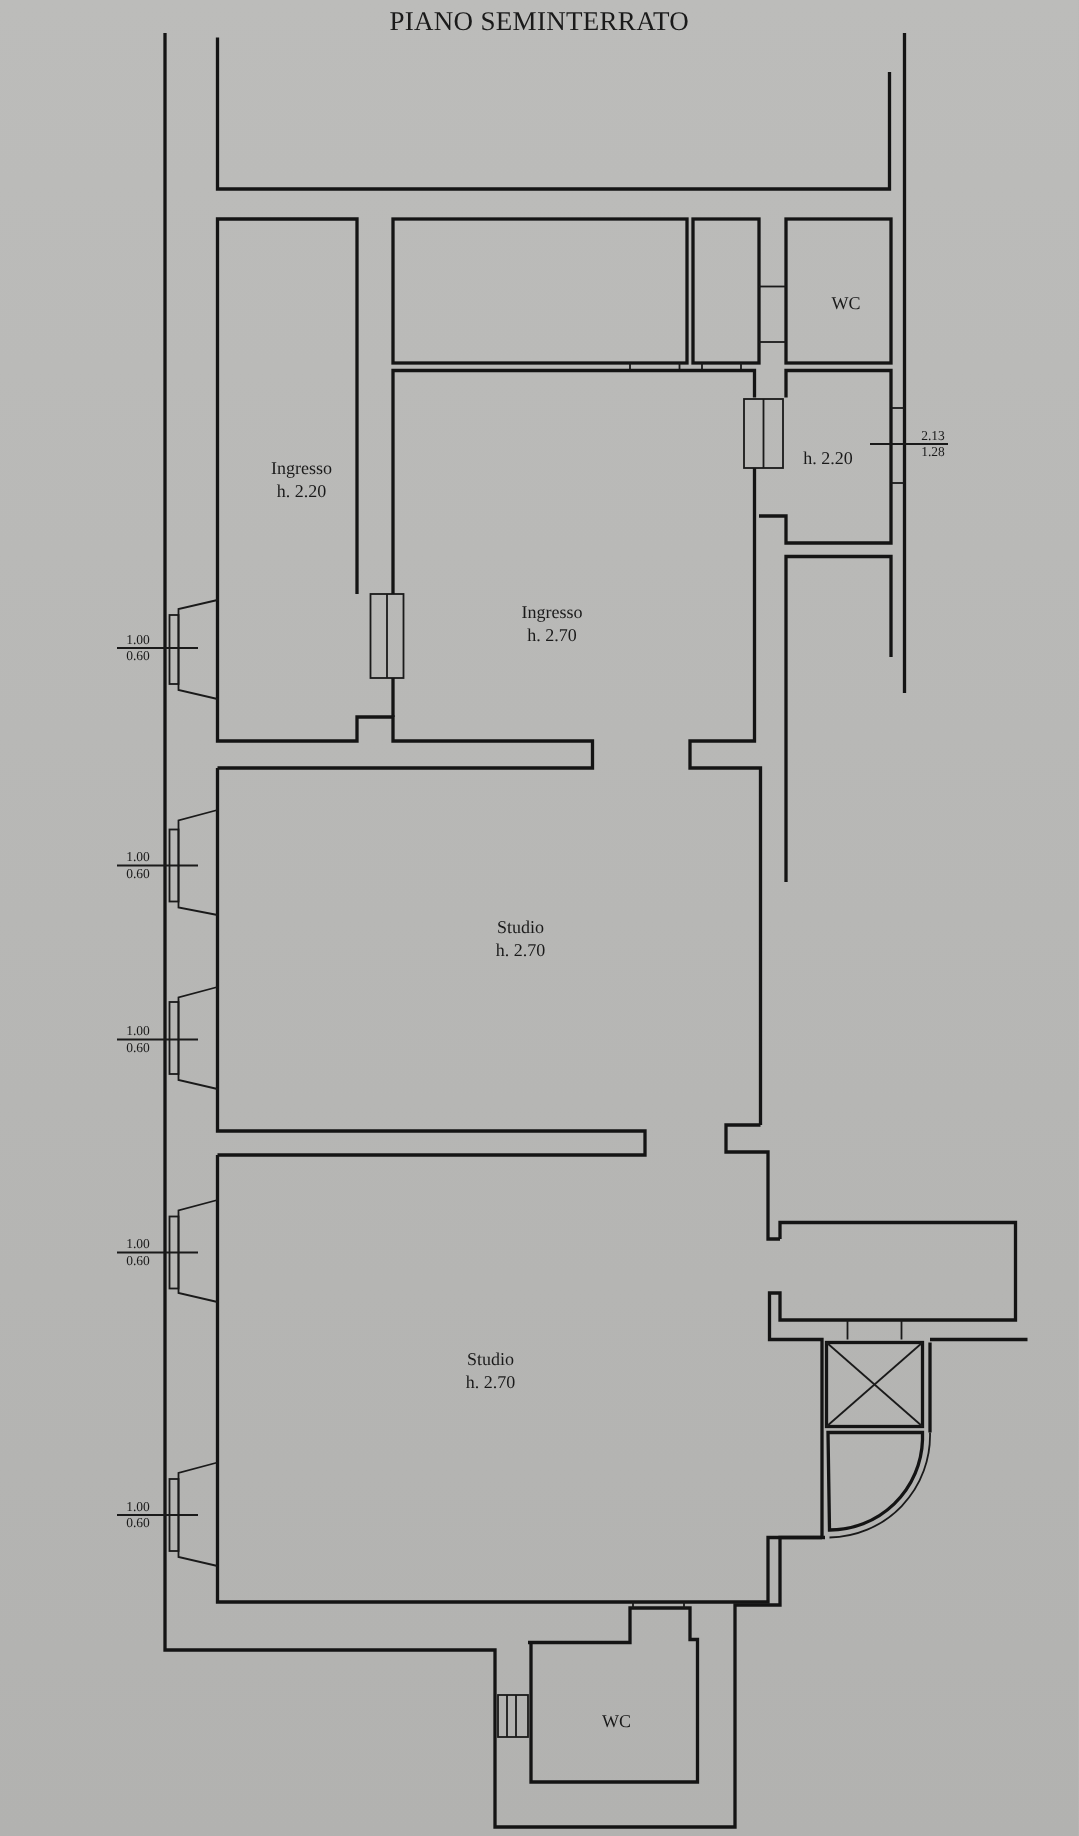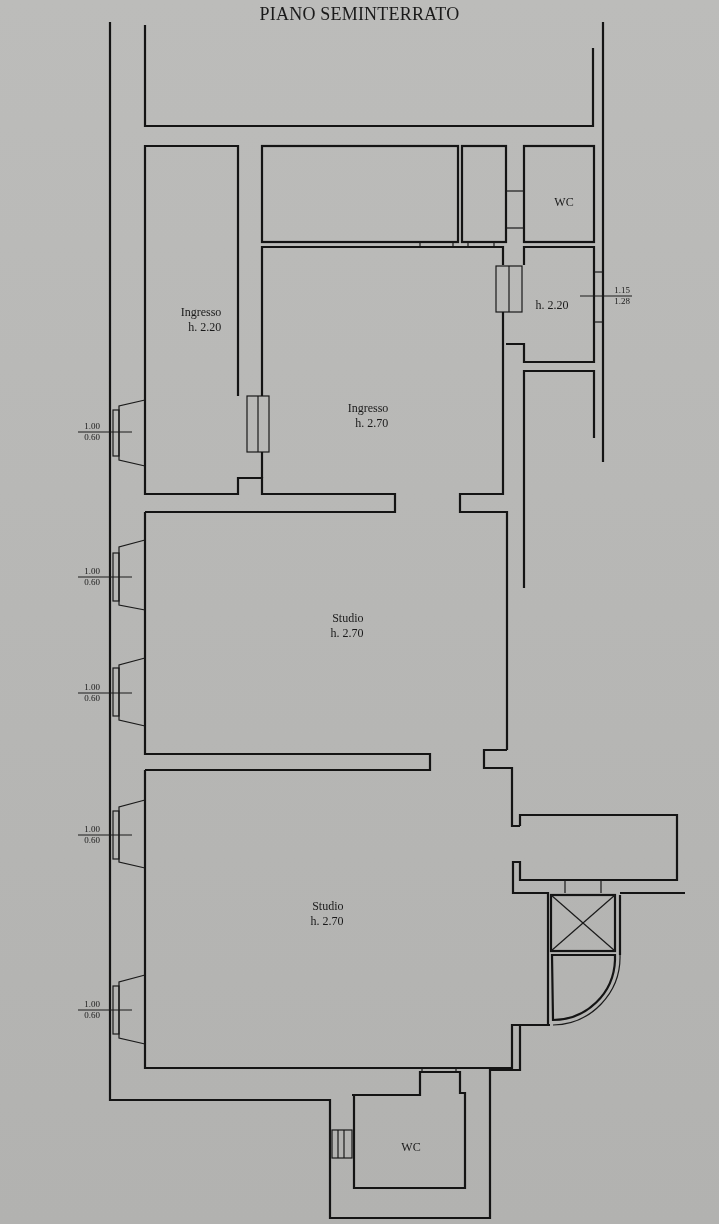--- a/index.html
+++ b/index.html
@@ -15,21 +15,21 @@
   }
   .title {
     position: absolute; top: 4px; left: 0; width: 719px;
     text-align: center; font-size: 18px; color: #1a1a1a; letter-spacing: 0.2px;
   }
   svg.plan { position: absolute; left: 0; top: 0; }
   .wall { fill: none; stroke: #141414; stroke-width: 2.2; stroke-linejoin: miter; }
   .thin { fill: none; stroke: #1a1a1a; stroke-width: 1.2; }
   .lbl {
     position: absolute; transform: translateX(-50%);
-    font-size: 12px; color: #1a1a1a; text-align: right; line-height: 15px; white-space: nowrap;
+    font-size: 12px; color: #1a1a1a; text-align: center; line-height: 15px; white-space: nowrap;
   }
   .dim {
     position: absolute; font-size: 9px; color: #1a1a1a; line-height: 11px; text-align: center; width: 24px;
   }
 </style>
 </head>
 <body>
 
 <div class="sheet">
   <div class="title">PIANO SEMINTERRATO</div>
@@ -178,16 +178,16 @@
   </div>
   <div class="dim" style="left:80px; top:824px;">
     <div>1.00</div>
     <div>0.60</div>
   </div>
   <div class="dim" style="left:80px; top:999px;">
     <div>1.00</div>
     <div>0.60</div>
   </div>
   <div class="dim" style="left:610px; top:285px;">
-    <div>1.15</div>
+    <div>2.13</div>
     <div>1.28</div>
   </div>
 </div>
 
 </body></html>

